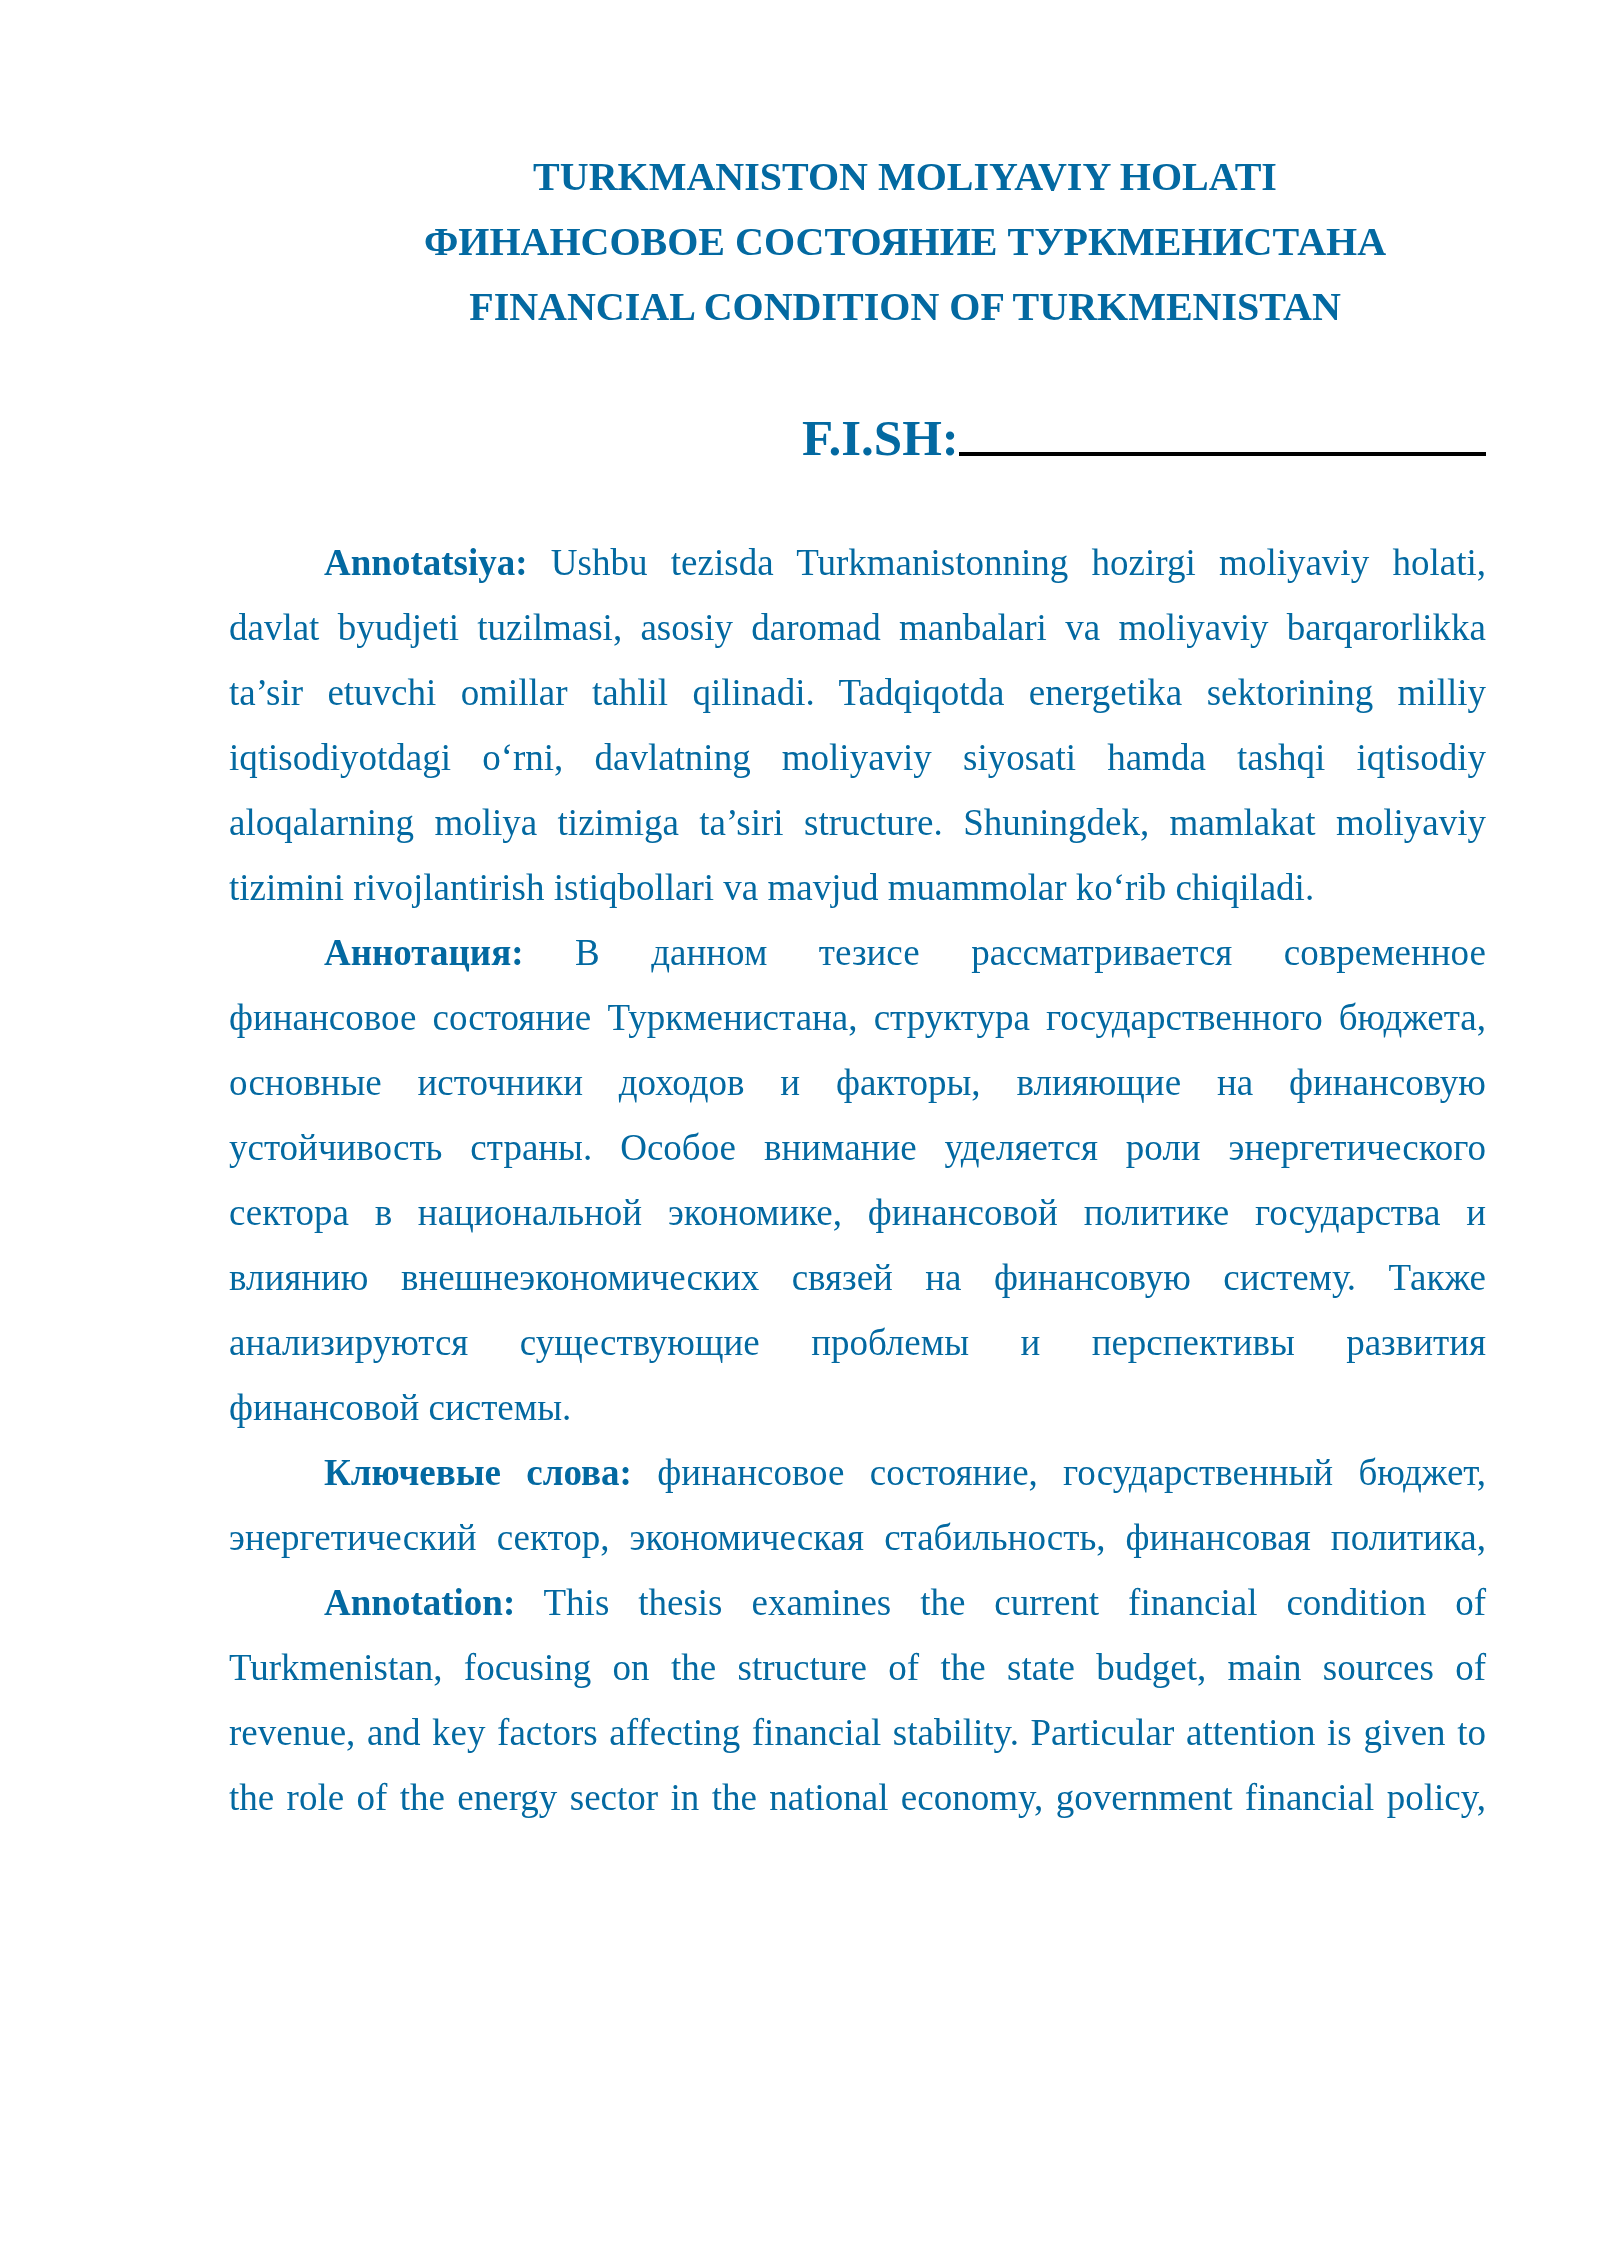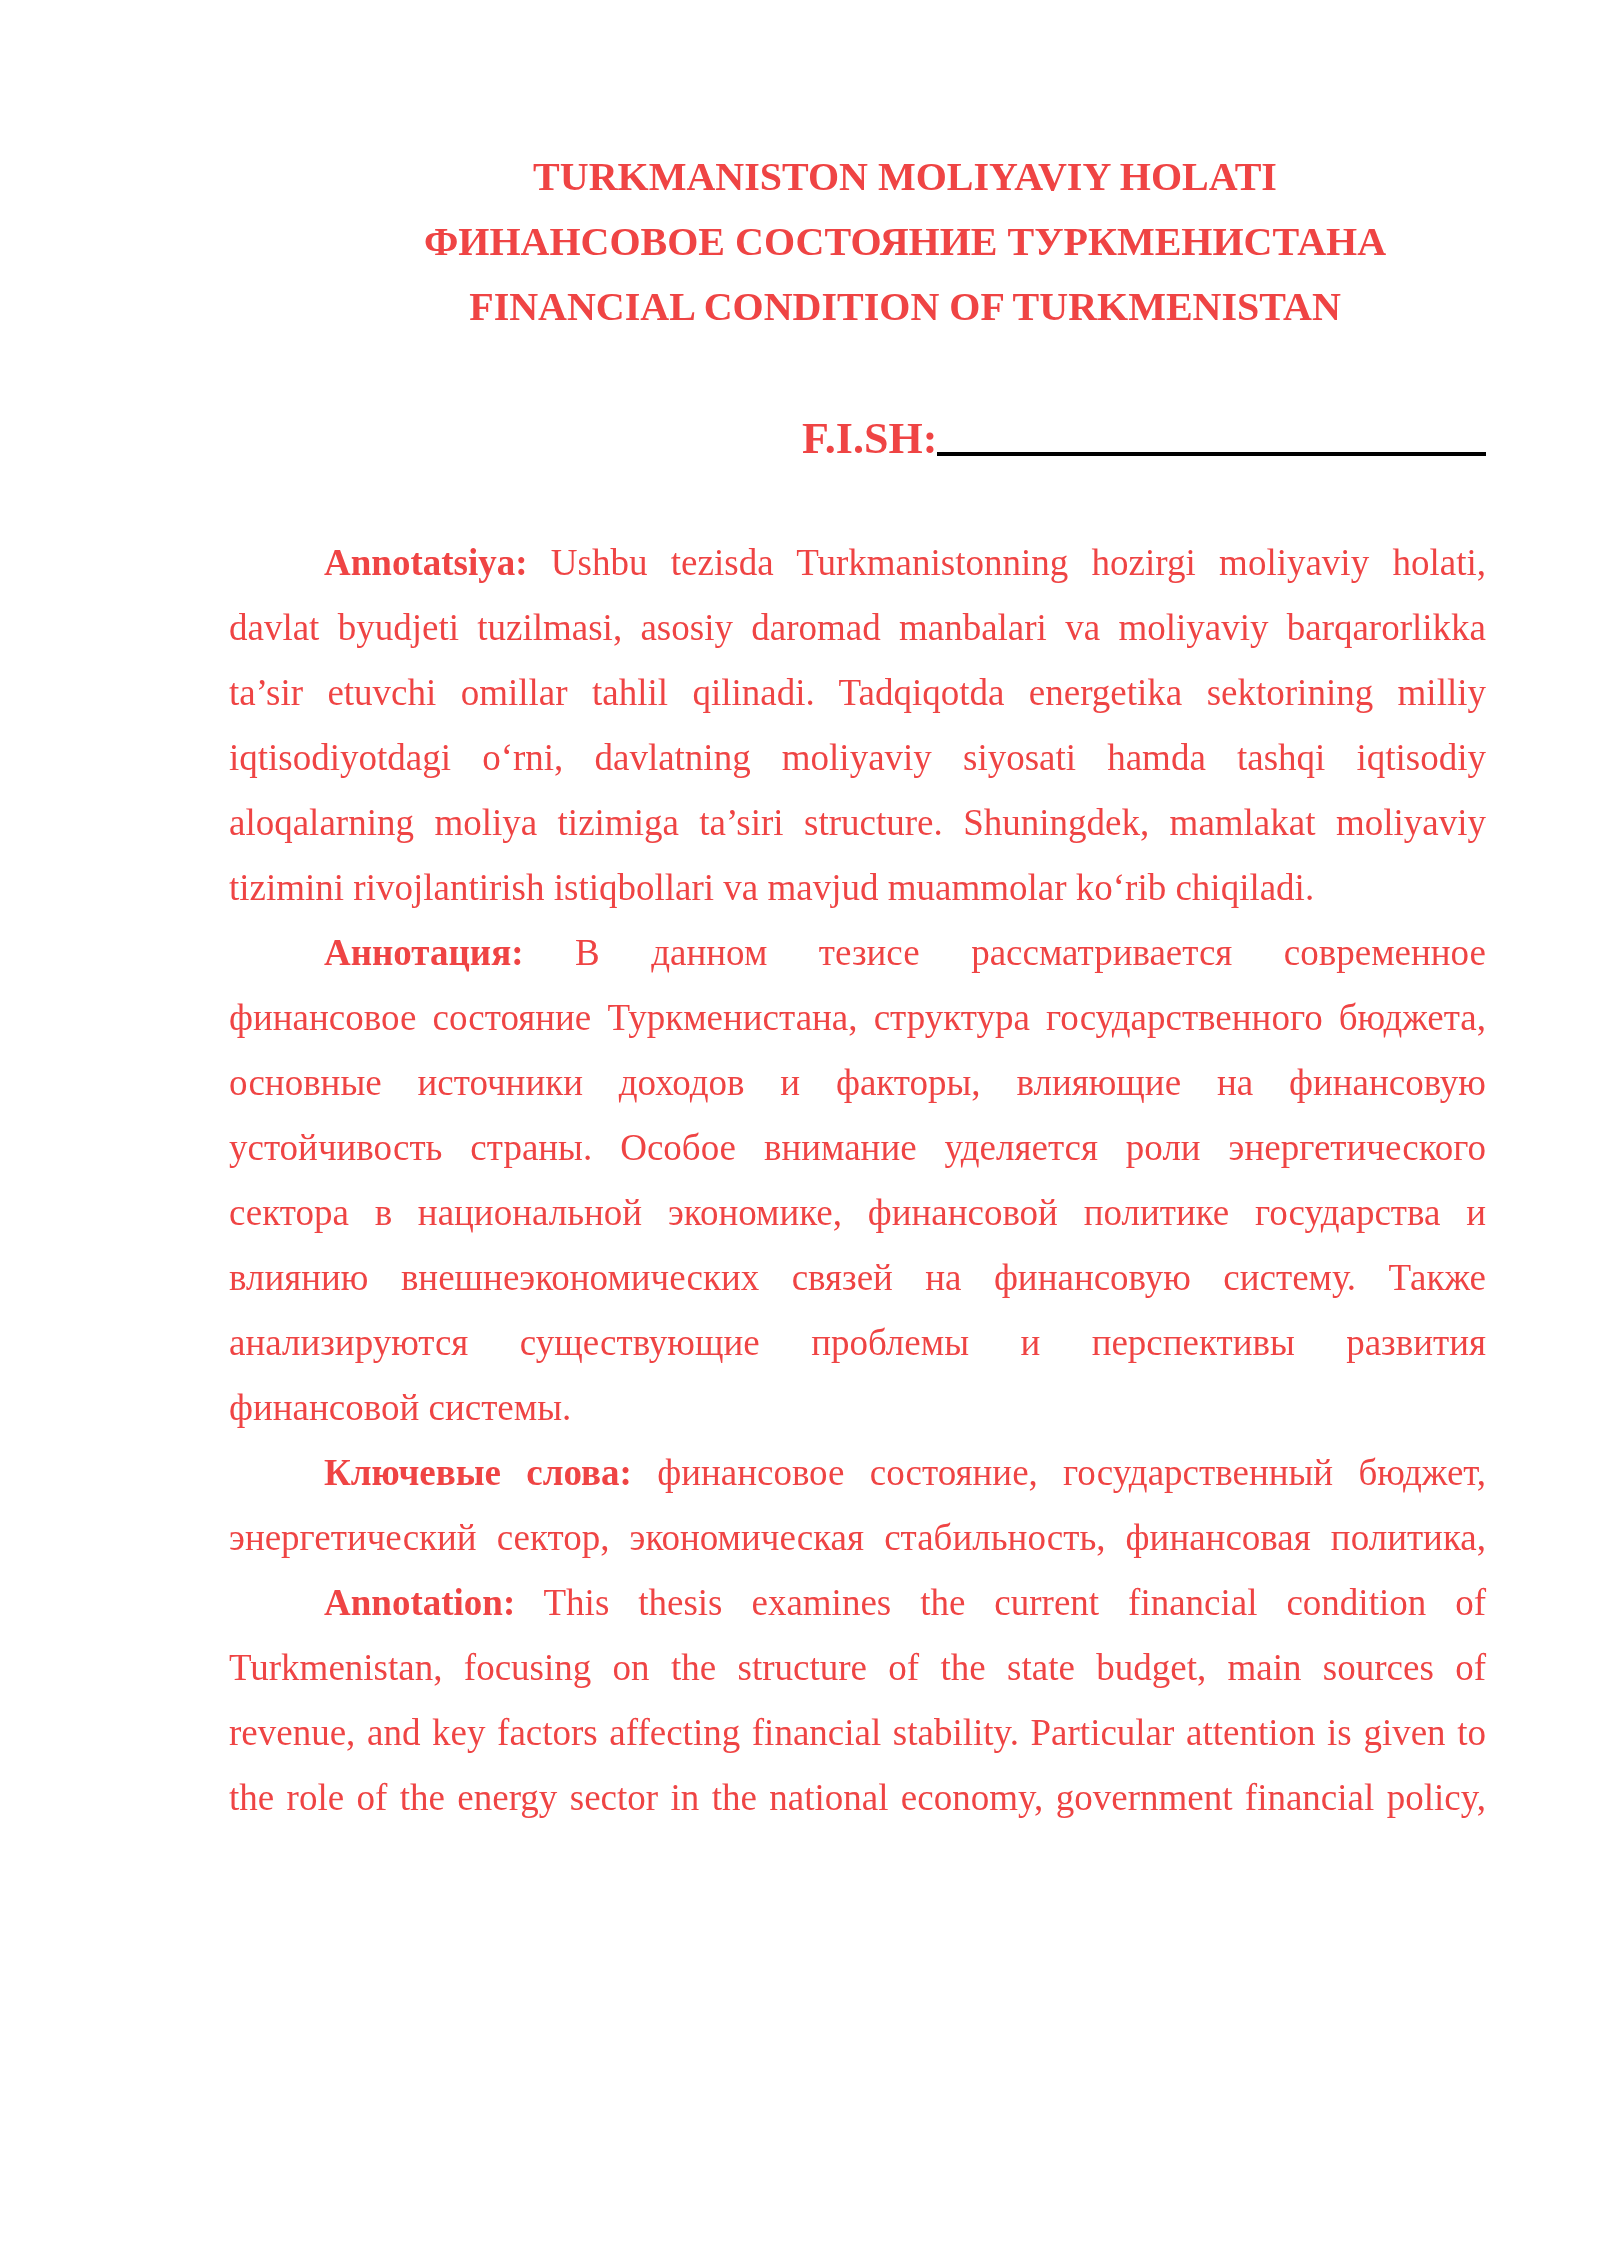--- a/index.html
+++ b/index.html
@@ -1,40 +1,40 @@
 <!DOCTYPE html>
 <html><head>
 <meta charset="utf-8">
 <style>
   html, body { margin: 0; padding: 0; background: #ffffff; }
   .page {
     position: relative;
     width: 1600px;
     height: 2262px;
     background: #ffffff;
-    color: #ef4444;
+    color: #0369a1;
     font-family: "Liberation Serif", "DejaVu Serif", serif;
     overflow: hidden;
   }
   .title-block {
     padding-top: 144px;
     margin-left: 324px;   
     margin-right: 114px;
     text-align: center;
     font-weight: 700;
     font-size: 40px;
     line-height: 65px;
   }
   .title-line { white-space: nowrap; }
   .fish-row {
     margin: 67px 114px 0 229px;
     display: flex;
     align-items: flex-end;
     font-weight: 700;
-    font-size: 44px;
+    font-size: 51px;
     line-height: 65px;
   }
   .fish-indent { width: 573px; flex: none; }
   .fish-label { white-space: nowrap; }
   .fish-rule {
     flex: 1;
     height: 0;
     border-bottom: 4px solid #000000;
     margin-bottom: 15px;
   }

